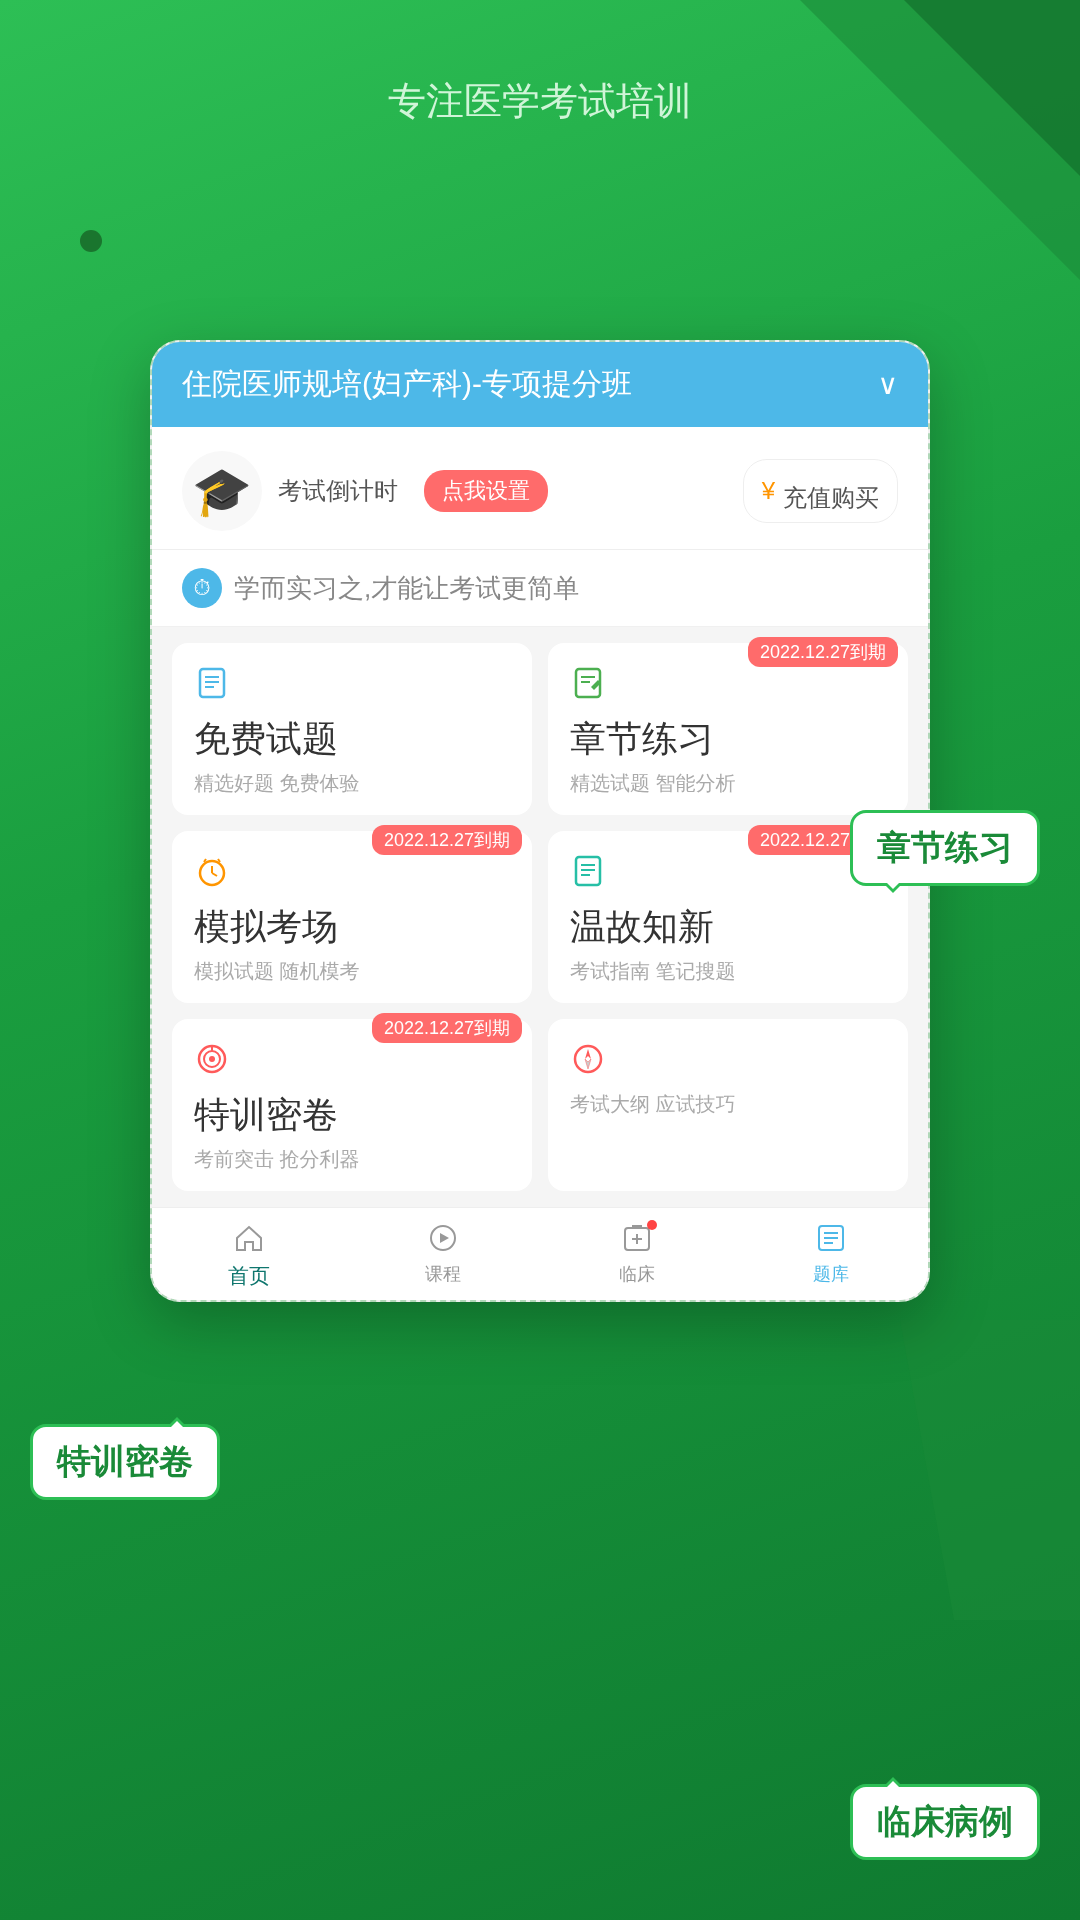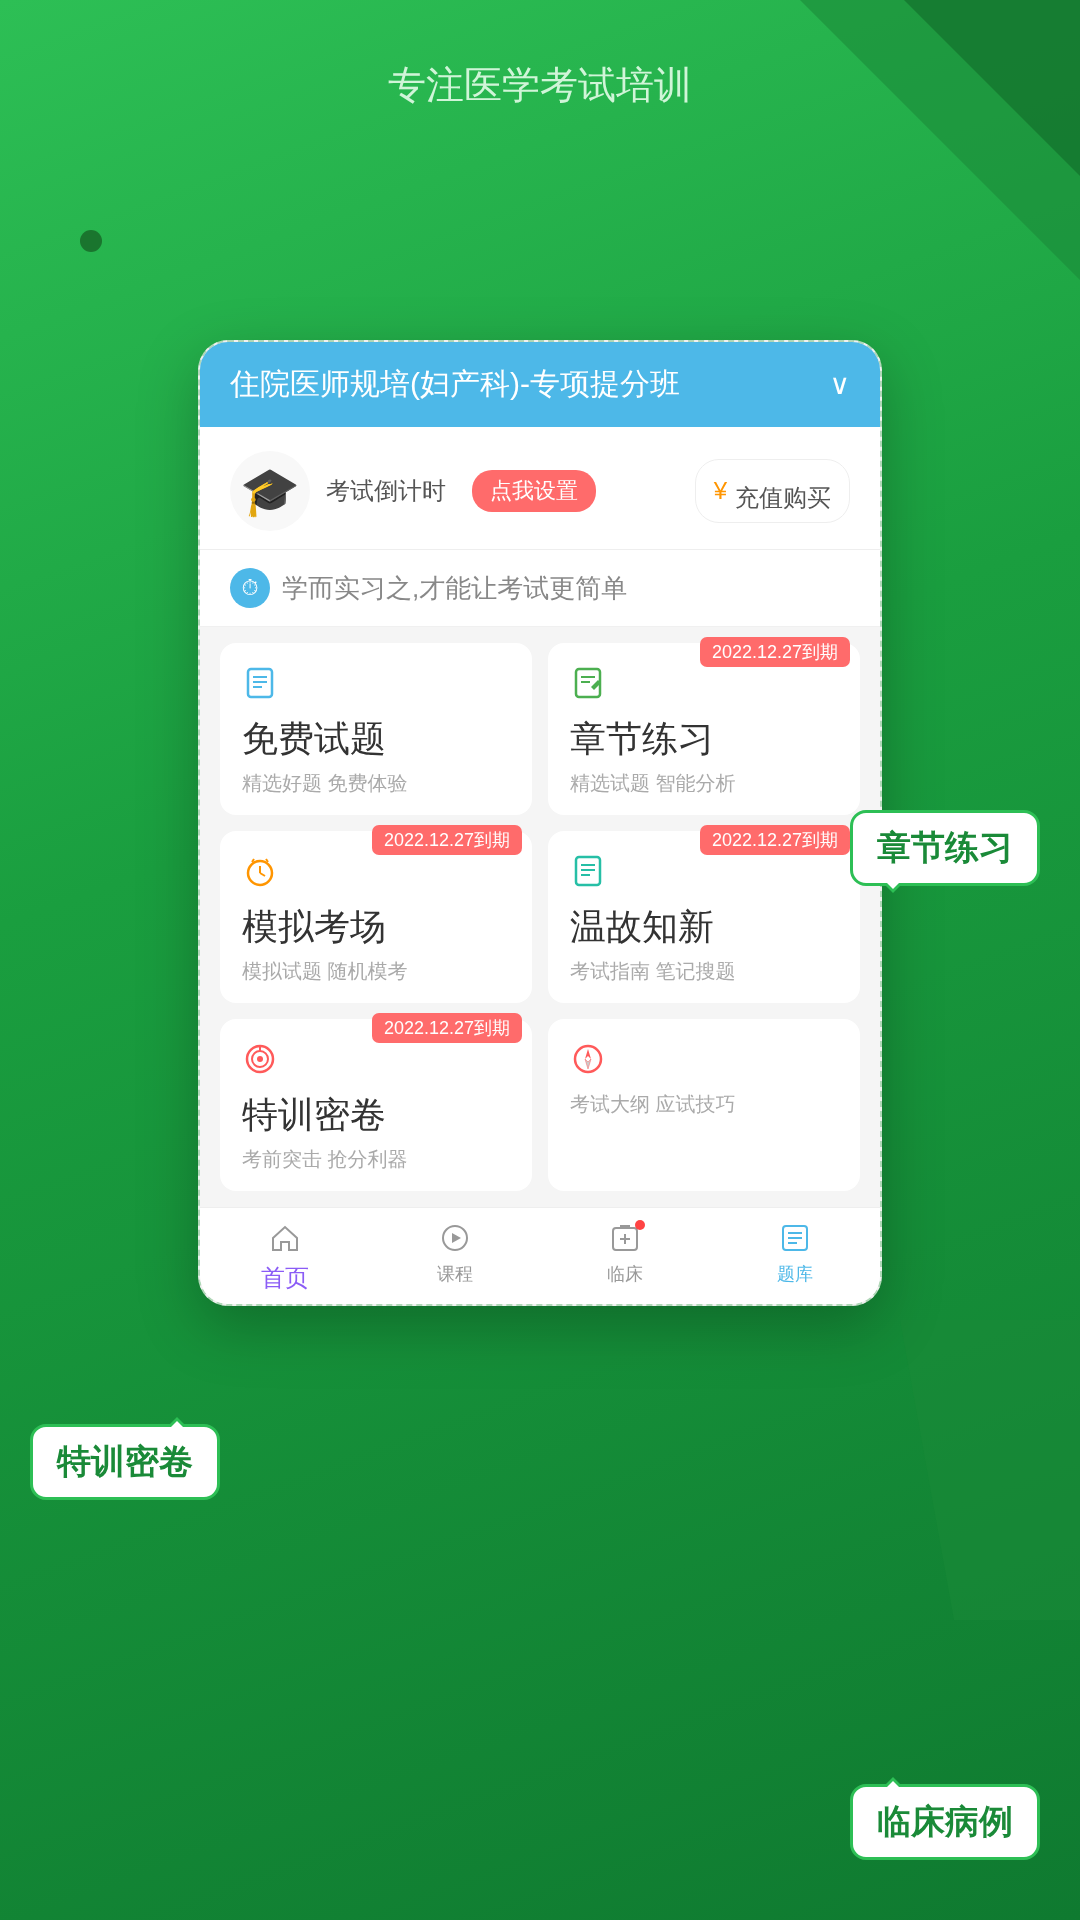--- a/index.html
+++ b/index.html
@@ -58,31 +58,31 @@
       font-size: 72px;
       font-weight: 900;
       color: #ffffff;
       text-shadow: 2px 4px 8px rgba(0,0,0,0.2);
       letter-spacing: 4px;
       line-height: 1.1;
     }
     .header-subtitle {
       font-size: 38px;
       color: #d0f5d8;
-      margin-top: 0;
+      margin-top: 16px;
       font-weight: 400;
     }
 
     
     .phone-wrapper {
       position: absolute;
       top: 340px;
       left: 50%;
       transform: translateX(-50%);
-      width: 684px;
+      width: 780px;
       background: #f0f0f0;
       border-radius: 30px;
       box-shadow: 0 20px 60px rgba(0,0,0,0.25);
       overflow: hidden;
       border: 2px dashed #b0d8b8;
     }
 
     
     .app-inner {
       background: #f5f5f5;
@@ -209,21 +209,21 @@
       position: relative;
       min-height: 120px;
     }
     .func-card-badge {
       position: absolute;
       top: -6px;
       right: 10px;
       background: #ff6b6b;
       color: #fff;
       font-size: 18px;
-      border-radius: 7px;
+      border-radius: 12px;
       padding: 3px 12px;
     }
     .func-card-icon-wrap {
       margin-bottom: 10px;
     }
     .func-card-title {
       font-size: 36px;
       font-weight: 400;
       color: #333;
       margin-bottom: 6px;
@@ -436,21 +436,21 @@
       </div>
 
     <div class="bottom-nav" id="bottom-nav">
     <div class="nav-item">
     <div style="color:#999;display:inline-block;position:relative;">
       <svg width="32" height="32" viewBox="0 0 32 32">
               <path d="M4 16 L16 5 L28 16 L28 28 L20 28 L20 20 L12 20 L12 28 L4 28 Z" fill="none" stroke="currentColor" stroke-width="2"></path>
             </svg>
       
     </div>
-    <span style="font-size:24px;color:#8b5cf6;font-family:Liberation Serif, serif;">首页</span>
+    <span style="font-size:21px;color:#0f766e;font-family:Liberation Serif, serif;">首页</span>
   </div>
         <div class="nav-item">
     <div style="color:#999;display:inline-block;position:relative;">
       <svg width="32" height="32" viewBox="0 0 32 32">
               <circle cx="16" cy="16" r="12" fill="none" stroke="currentColor" stroke-width="2"></circle>
               <polygon points="13,11 13,21 22,16" fill="currentColor"></polygon>
             </svg>
       
     </div>
     <span style="font-size:18px;color:#999;">课程</span>

